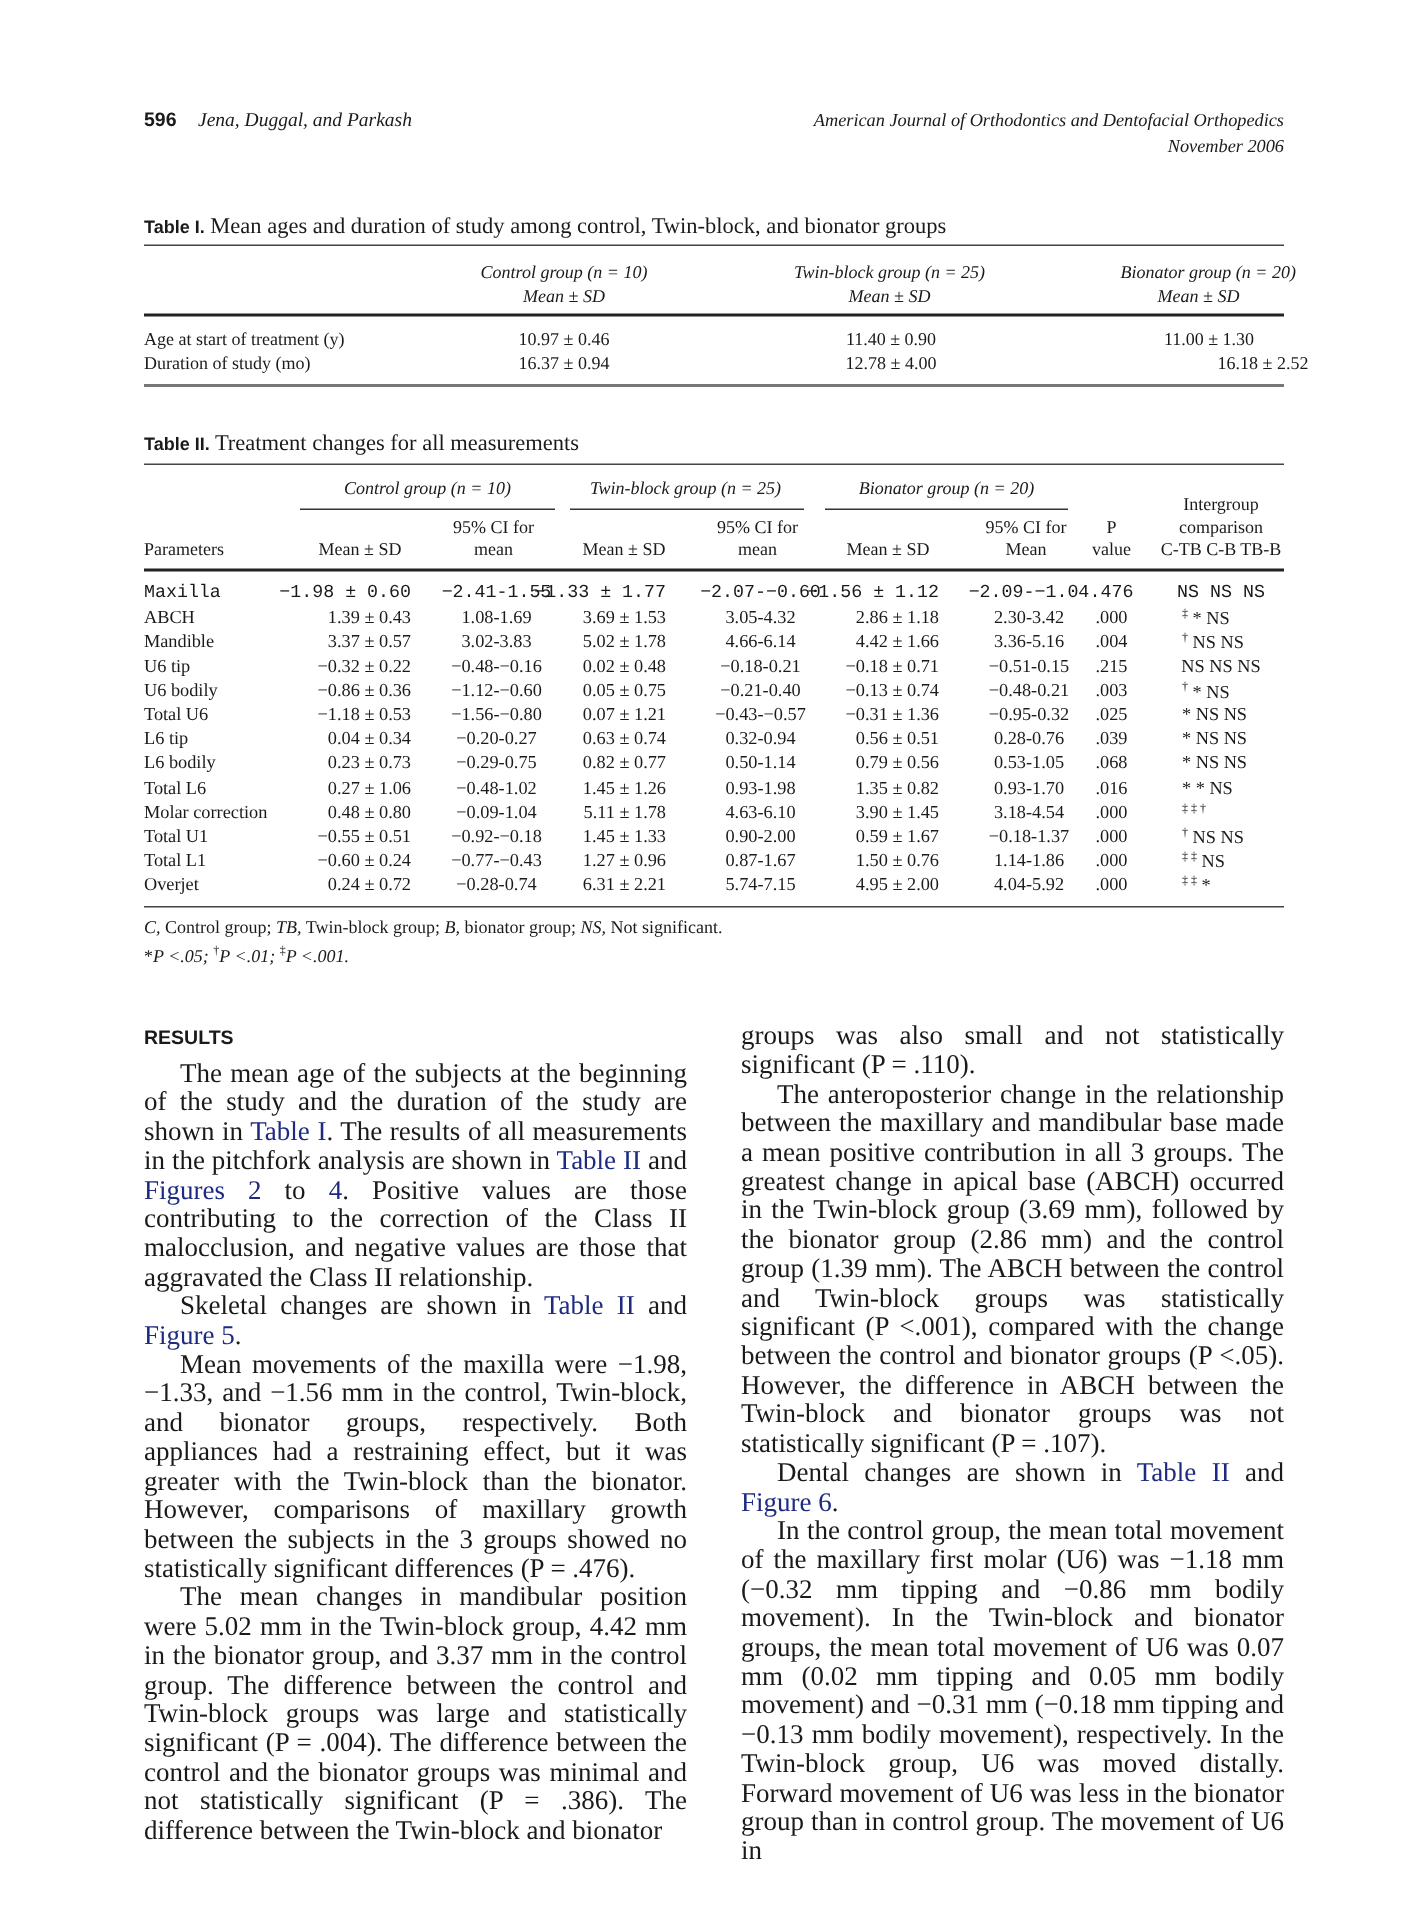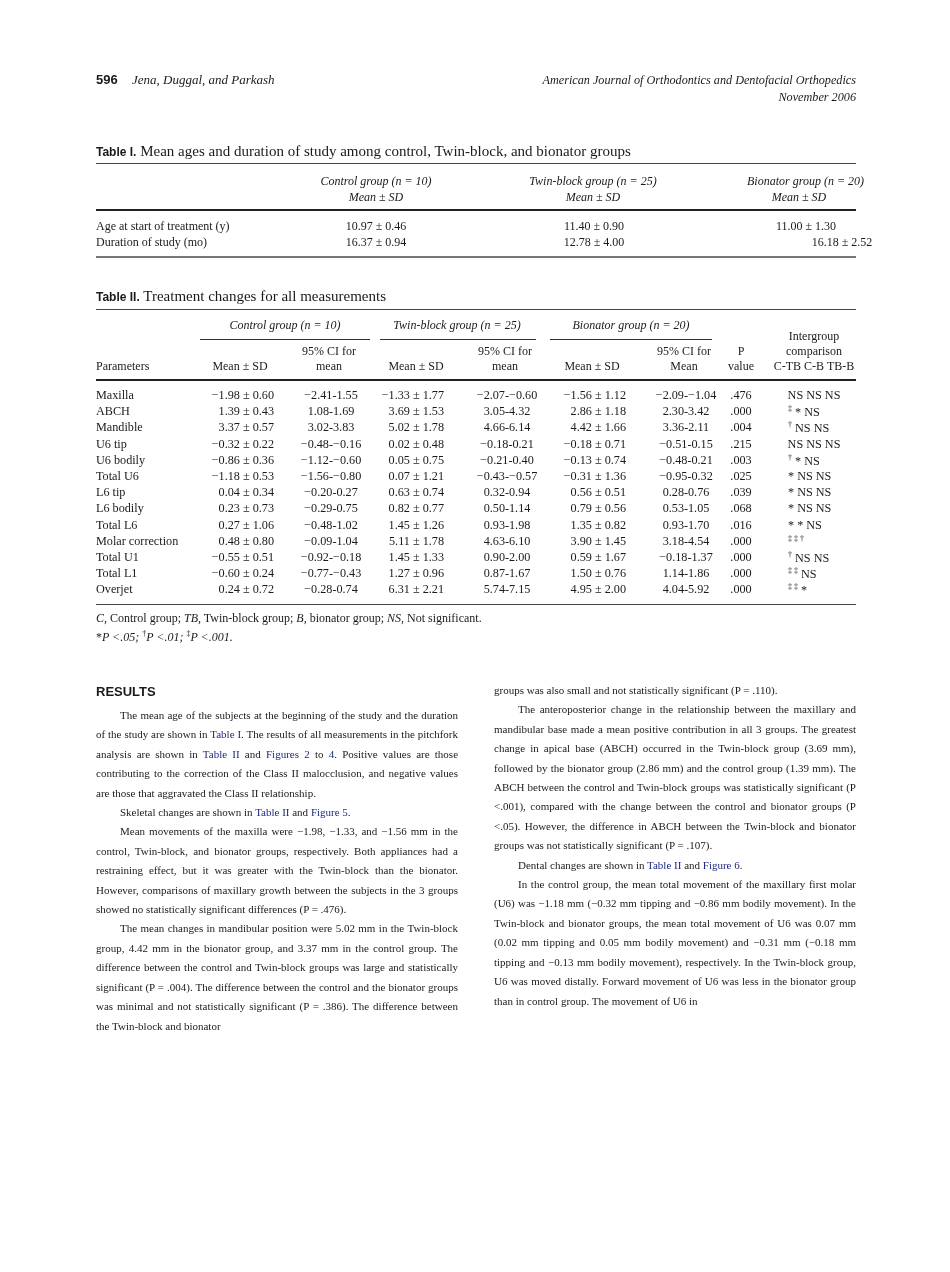--- a/index.html
+++ b/index.html
@@ -40,21 +40,21 @@
   .t2 .c-ci3 { left: 544px; width: 92px; text-align: center; }
   .t2 .c-p { left: 628px; width: 34px; text-align: center; }
   .t2 .c-ig { left: 692px; white-space: nowrap; }
   .t2 .c-ig.ctr { left: 676px; width: 84px; text-align: center; }
   .t2 .c-ig sup, .foot sup { font-size: 8px; }
   .foot { position: absolute; left: 0; font-size: 12px; line-height: 16px; }
   .foot i { font-style: italic; }
 
   
   .section-head { position: absolute; left: 0; top: 684px; font-family: "Liberation Sans", sans-serif; font-weight: bold; font-size: 13px; }
-  .col { position: absolute; width: 362px; font-size: 11px; line-height: 19.4px; text-align: justify; }
+  .col { position: absolute; width: 362px; font-size: 18px; line-height: 19.4px; text-align: justify; }
   .col p { margin: 0; text-indent: 24px; }
   .col p.noindent { text-indent: 0; }
   .link { color: #1d2a80; cursor: pointer; }
 </style>
 </head>
 <body>
 
 <div class="page">
 
   <div class="run-head">
@@ -133,21 +133,21 @@
       <div>value</div>
     </div>
     <div class="sub" style="left:668px;width:100px;top:329px;">
       <div>Intergroup</div>
       <div>comparison</div>
       <div>C-TB C-B TB-B</div>
     </div>
     <div class="rule-thick" style="top:379px;"></div>
 
     <div id="t2rows">
-        <div class="row" style="top: 388px;">
+        <div class="row" style="top: 388px; font-family: Liberation Mono, monospace;">
           <span class="c-param">Maxilla</span>
           <span class="c-m1">−1.98 ± 0.60</span>
           <span class="c-ci1">−2.41-1.55</span>
           <span class="c-m2">−1.33 ± 1.77</span>
           <span class="c-ci2">−2.07-−0.60</span>
           <span class="c-m3">−1.56 ± 1.12</span>
           <span class="c-ci3">−2.09-−1.04</span>
           <span class="c-p">.476</span>
           <span class="c-ig ctr"><span style="position: static;">NS NS NS</span></span>
         </div>
@@ -162,21 +162,21 @@
           <span class="c-p">.000</span>
           <span class="c-ig"><sup>‡</sup><span style="position: static;"> * NS</span></span>
         </div>
         <div class="row" style="top: 420.4px;">
           <span class="c-param">Mandible</span>
           <span class="c-m1">3.37 ± 0.57</span>
           <span class="c-ci1">3.02-3.83</span>
           <span class="c-m2">5.02 ± 1.78</span>
           <span class="c-ci2">4.66-6.14</span>
           <span class="c-m3">4.42 ± 1.66</span>
-          <span class="c-ci3">3.36-2.11</span>
+          <span class="c-ci3">3.36-5.16</span>
           <span class="c-p">.004</span>
           <span class="c-ig"><sup>†</sup><span style="position: static;"> NS  NS</span></span>
         </div>
         <div class="row" style="top: 436.6px;">
           <span class="c-param">U6 tip</span>
           <span class="c-m1">−0.32 ± 0.22</span>
           <span class="c-ci1">−0.48-−0.16</span>
           <span class="c-m2">0.02 ± 0.48</span>
           <span class="c-ci2">−0.18-0.21</span>
           <span class="c-m3">−0.18 ± 0.71</span>

